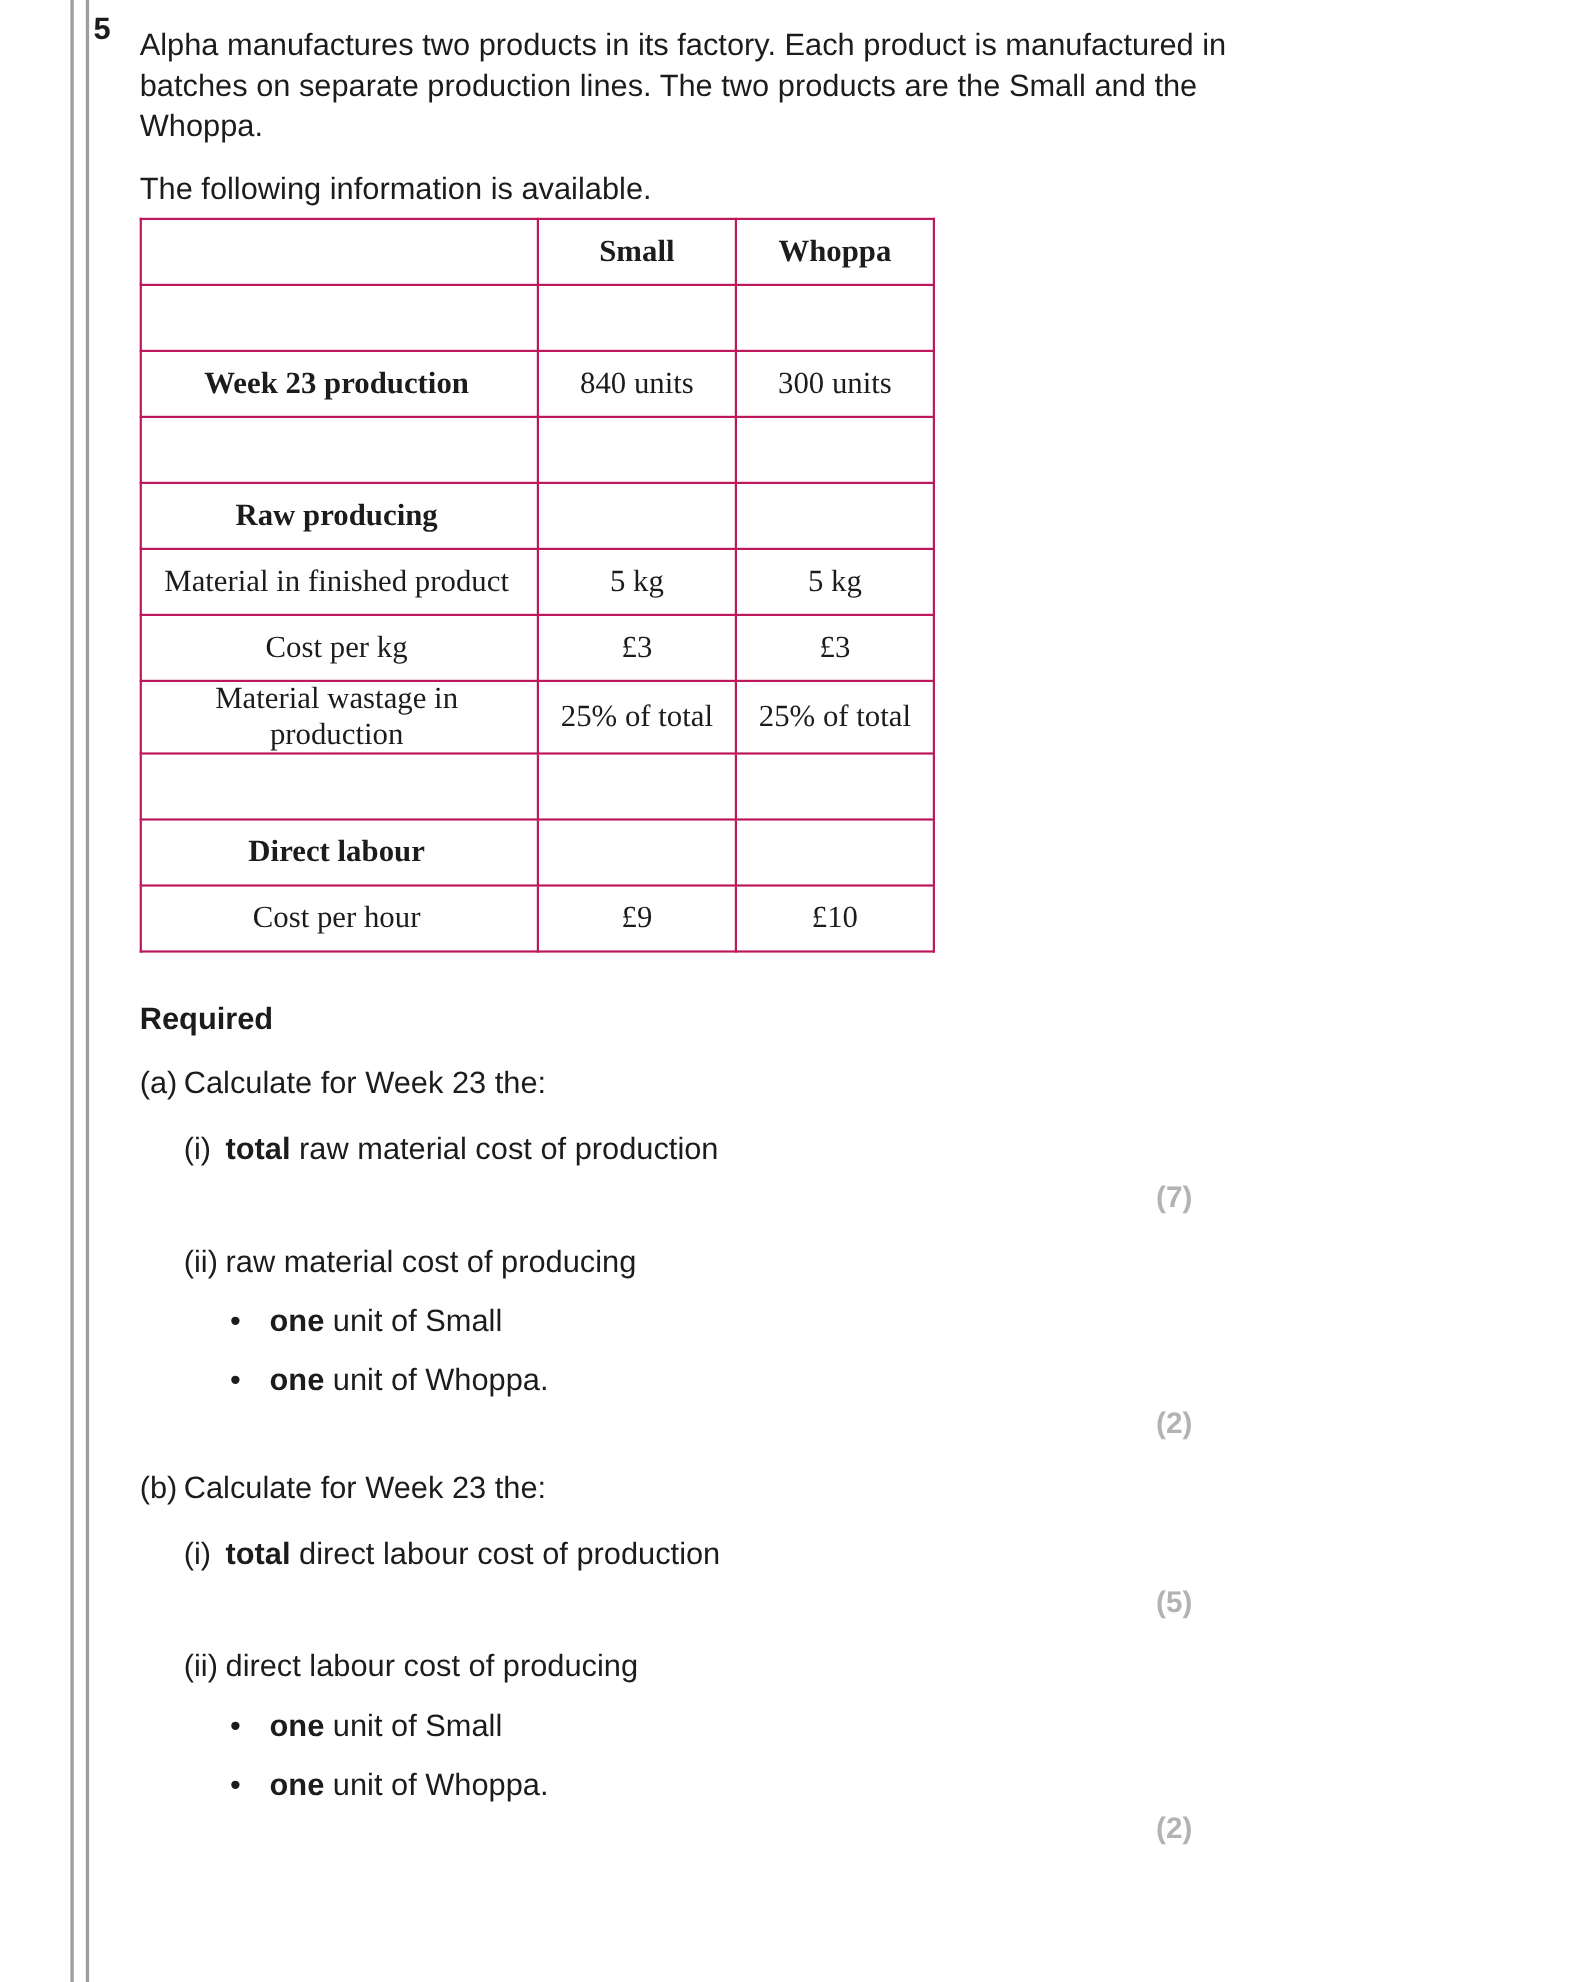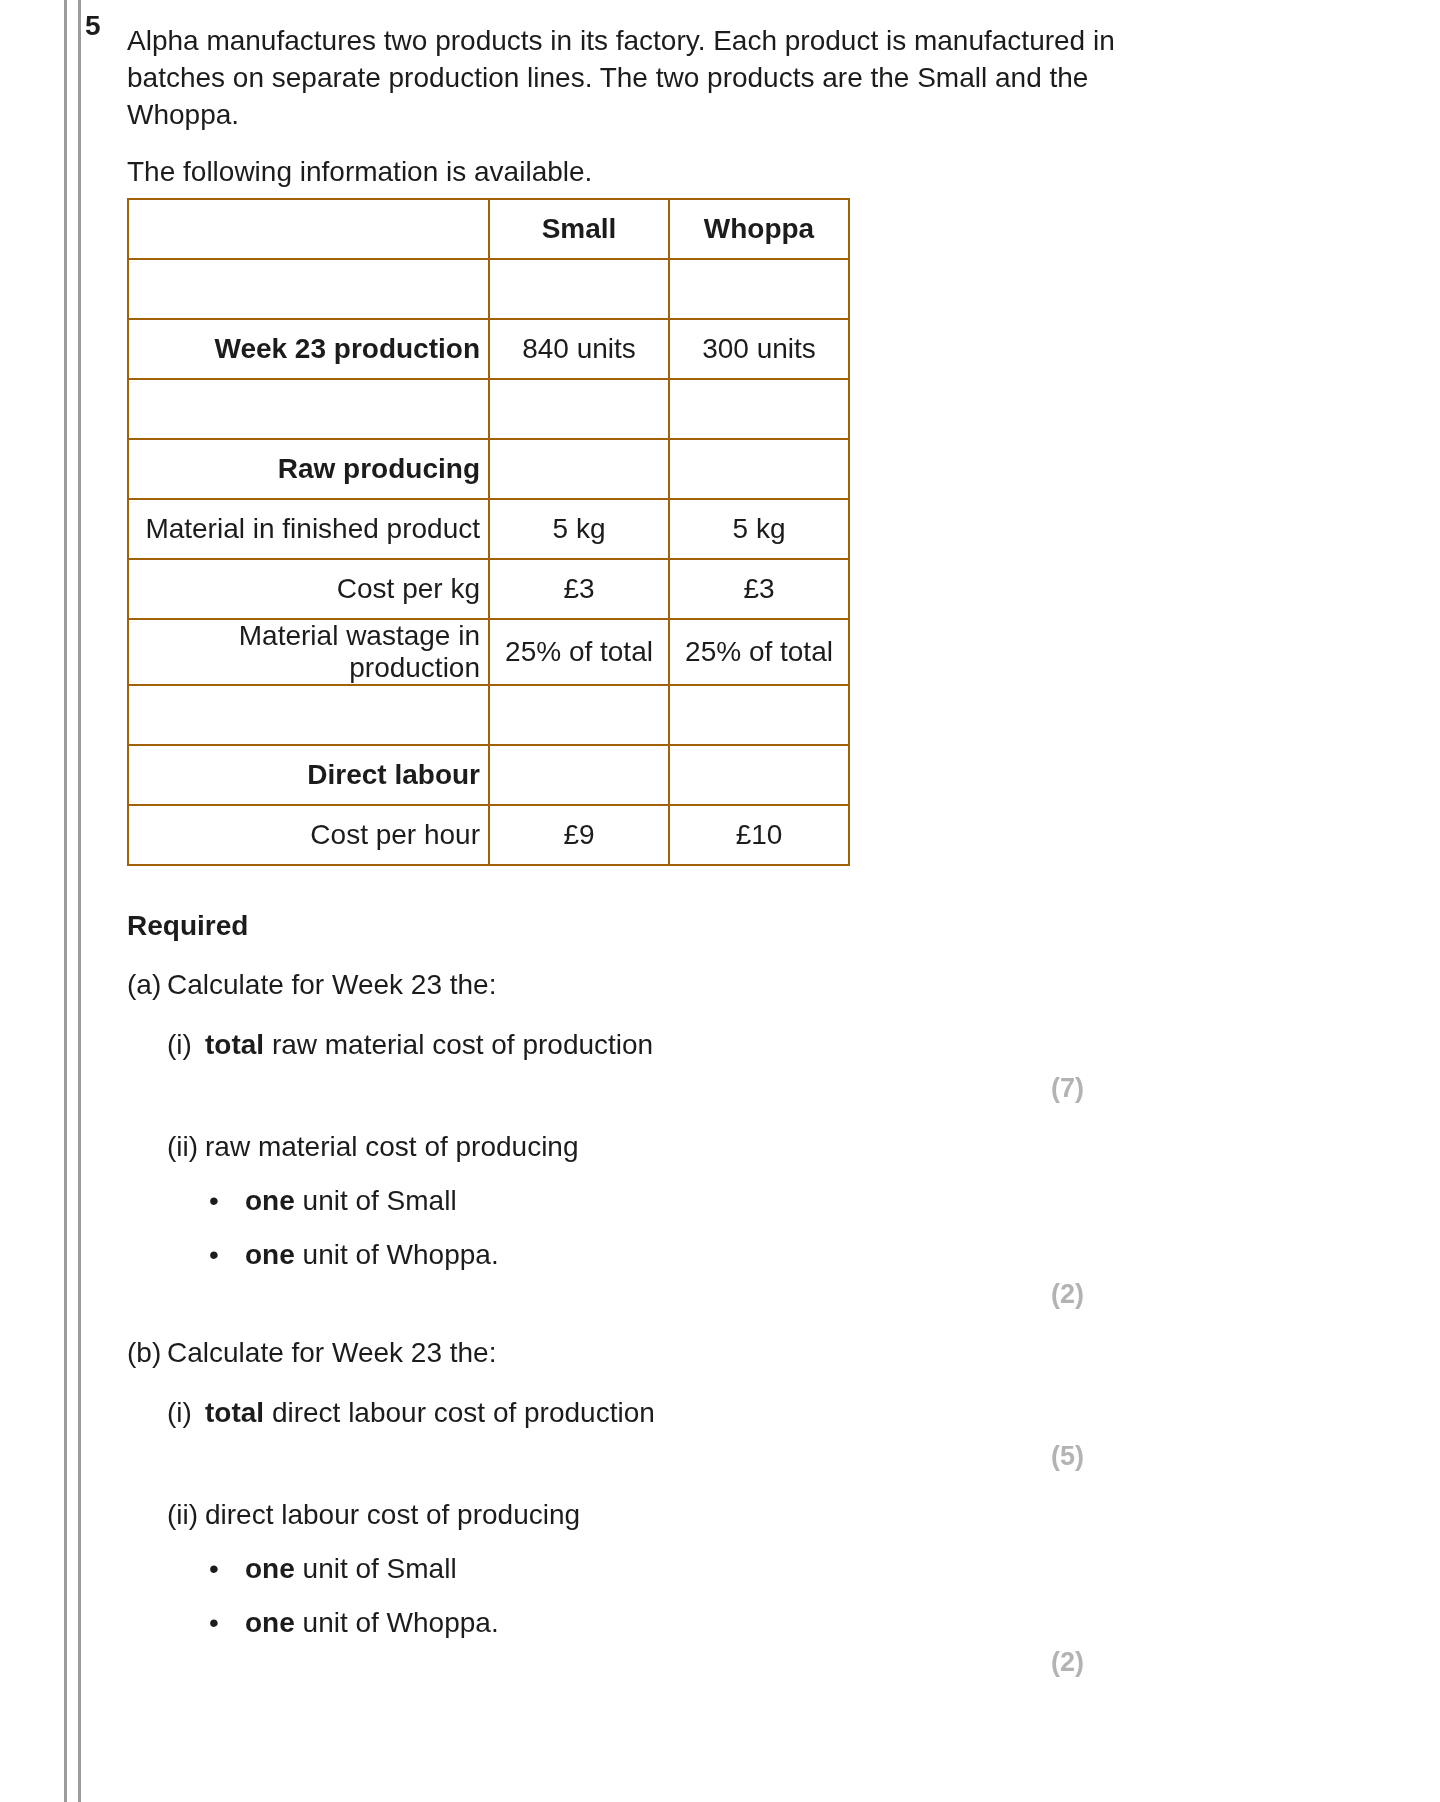--- a/index.html
+++ b/index.html
@@ -52,28 +52,29 @@
   table.data-table {
     border-collapse: collapse;
     width: 721px;
     table-layout: fixed;
   }
   table.data-table col.c0 { width: 361px; }
   table.data-table col.c1 { width: 180px; }
   table.data-table col.c2 { width: 180px; }
   table.data-table th,
   table.data-table td {
-    border: 2px solid #a16207;
+    border: 2px solid #be185d;
     height: 60px;
     vertical-align: middle;
     font-weight: normal;
     font-size: 28px;
+    font-family: Liberation Serif, serif;
   }
   table.data-table .lbl {
-    text-align: right;
+    text-align: center;
     padding-left: 3px;
     padding-right: 8px;
   }
   table.data-table .val { text-align: center; }
   table.data-table .bold { font-weight: bold; }
 
   .required-heading {
     font-weight: bold;
     margin-top: 44px;
   }

